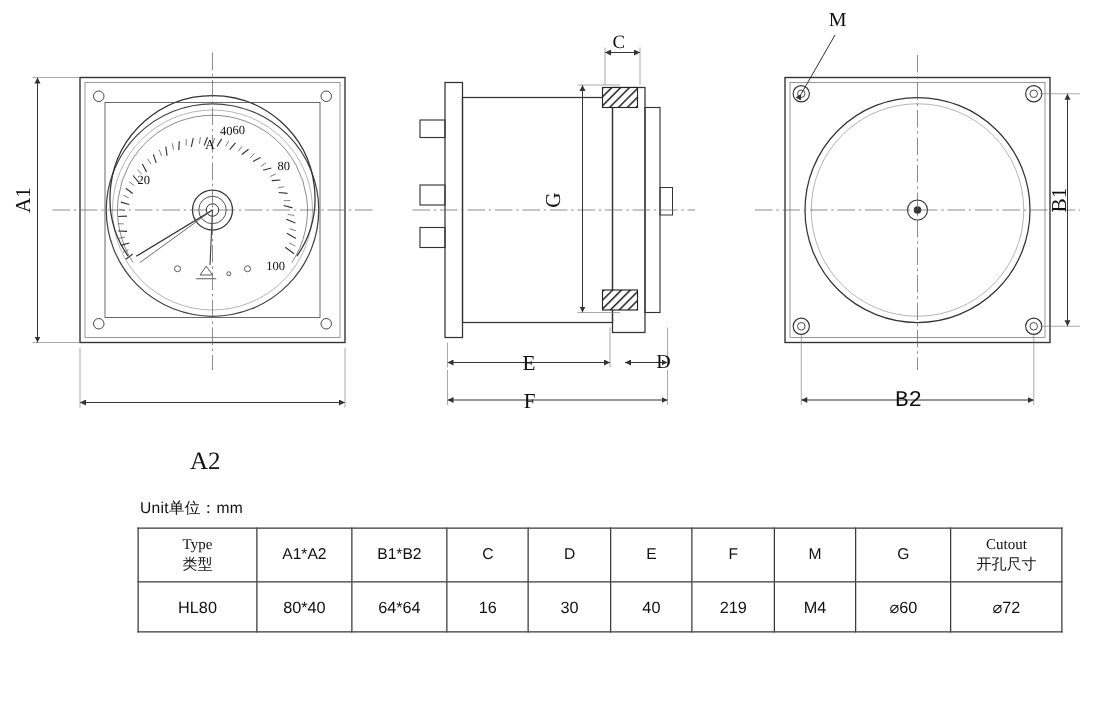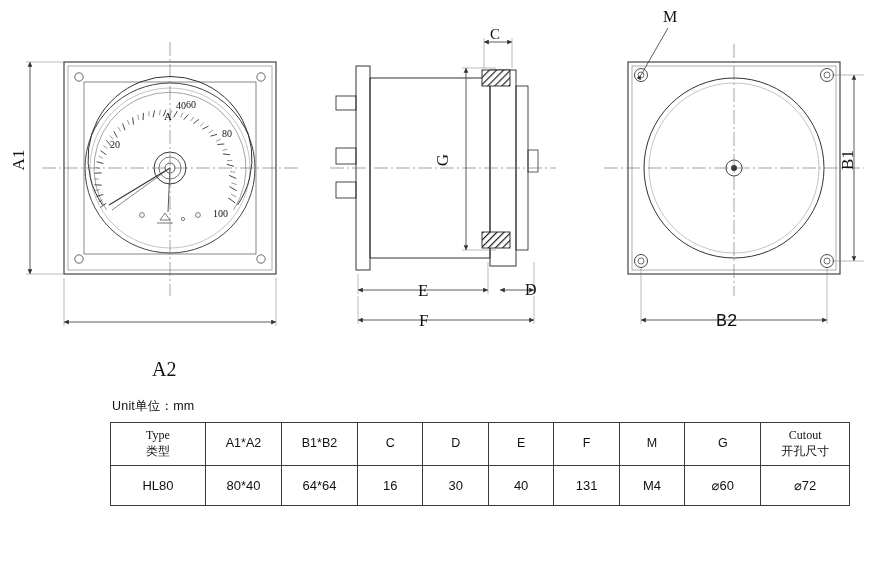--- a/index.html
+++ b/index.html
@@ -321,21 +321,21 @@
         </tr>
       </thead>
       <tbody>
         <tr>
           <td>HL80</td>
           <td>80*40</td>
           <td>64*64</td>
           <td>16</td>
           <td>30</td>
           <td>40</td>
-          <td>131</td>
+          <td>219</td>
           <td>M4</td>
           <td>⌀60</td>
           <td>⌀72</td>
         </tr>
       </tbody>
     </table>
   </div>
 
 </div>
 

